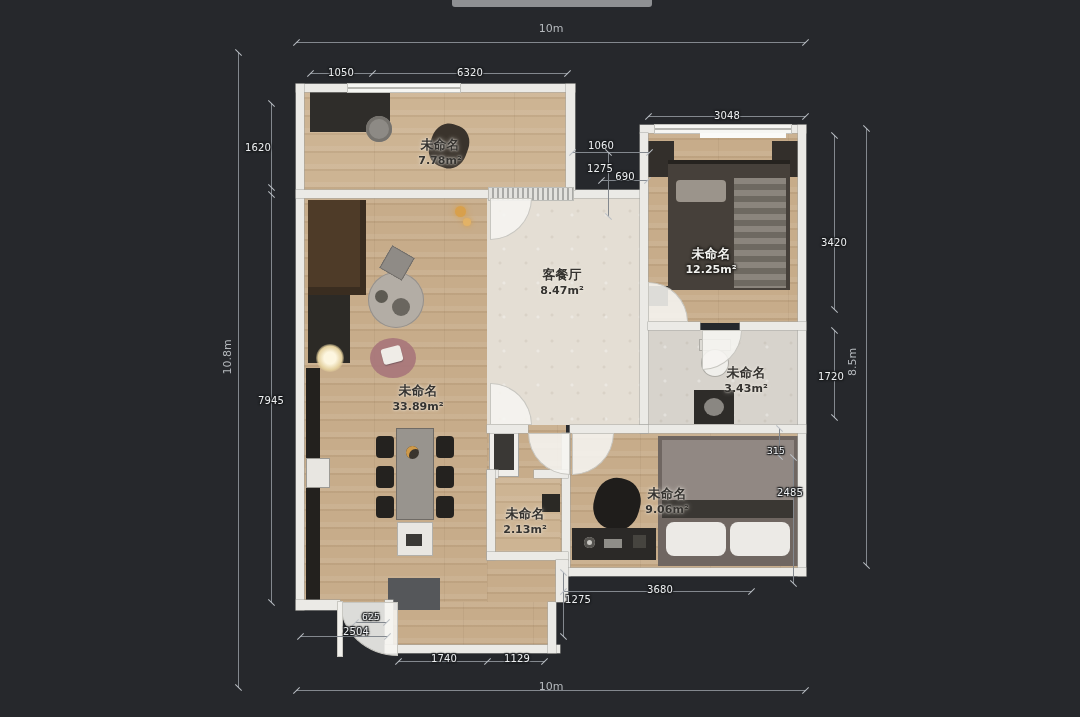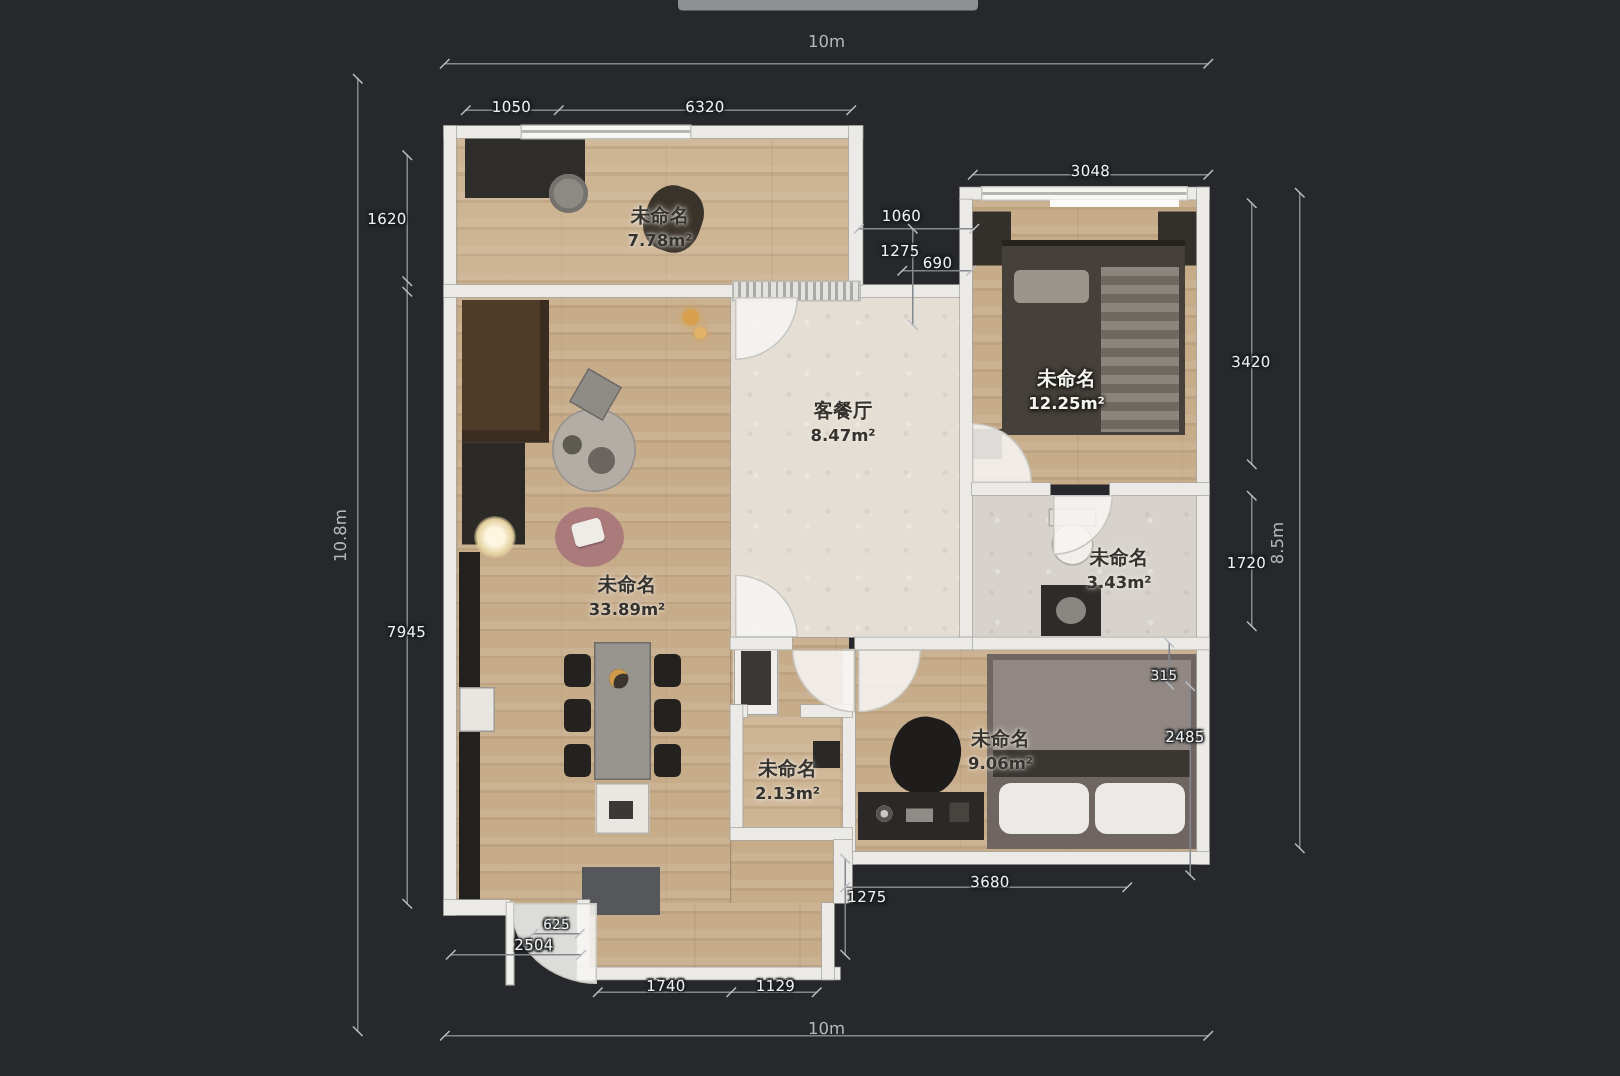--- a/index.html
+++ b/index.html
@@ -194,21 +194,21 @@
   <div class="dlab" style="left:727px;top:115px;">3048</div>
 
   <div class="dimv" style="left:238px;top:52px;height:636px;"></div>
   <div class="mlab rot" style="left:227px;top:357px;">10.8m</div>
 
   <div class="dimv" style="left:271px;top:103px;height:500px;">
     <div class="tkv" style="top:84px;"></div>
       <div class="tkv" style="top:91px;"></div>
   </div>
   <div class="dlab" style="left:258px;top:147px;">1620</div>
-  <div class="dlab" style="left:271px;top:422px;">7945</div>
+  <div class="dlab" style="left:271px;top:400px;">7945</div>
 
   <div class="dimh" style="left:572px;top:152px;width:78px;"></div>
   <div class="dlab" style="left:601px;top:145px;">1060</div>
   <div class="dimv" style="left:608px;top:152px;height:65px;"></div>
   <div class="dlab" style="left:600px;top:168px;">1275</div>
   <div class="dimh" style="left:601px;top:180px;width:47px;"></div>
   <div class="dlab" style="left:625px;top:176px;">690</div>
 
   <div class="dimv" style="left:834px;top:135px;height:175px;"></div>
   <div class="dlab" style="left:834px;top:232px;margin-top:10px;">3420</div>

